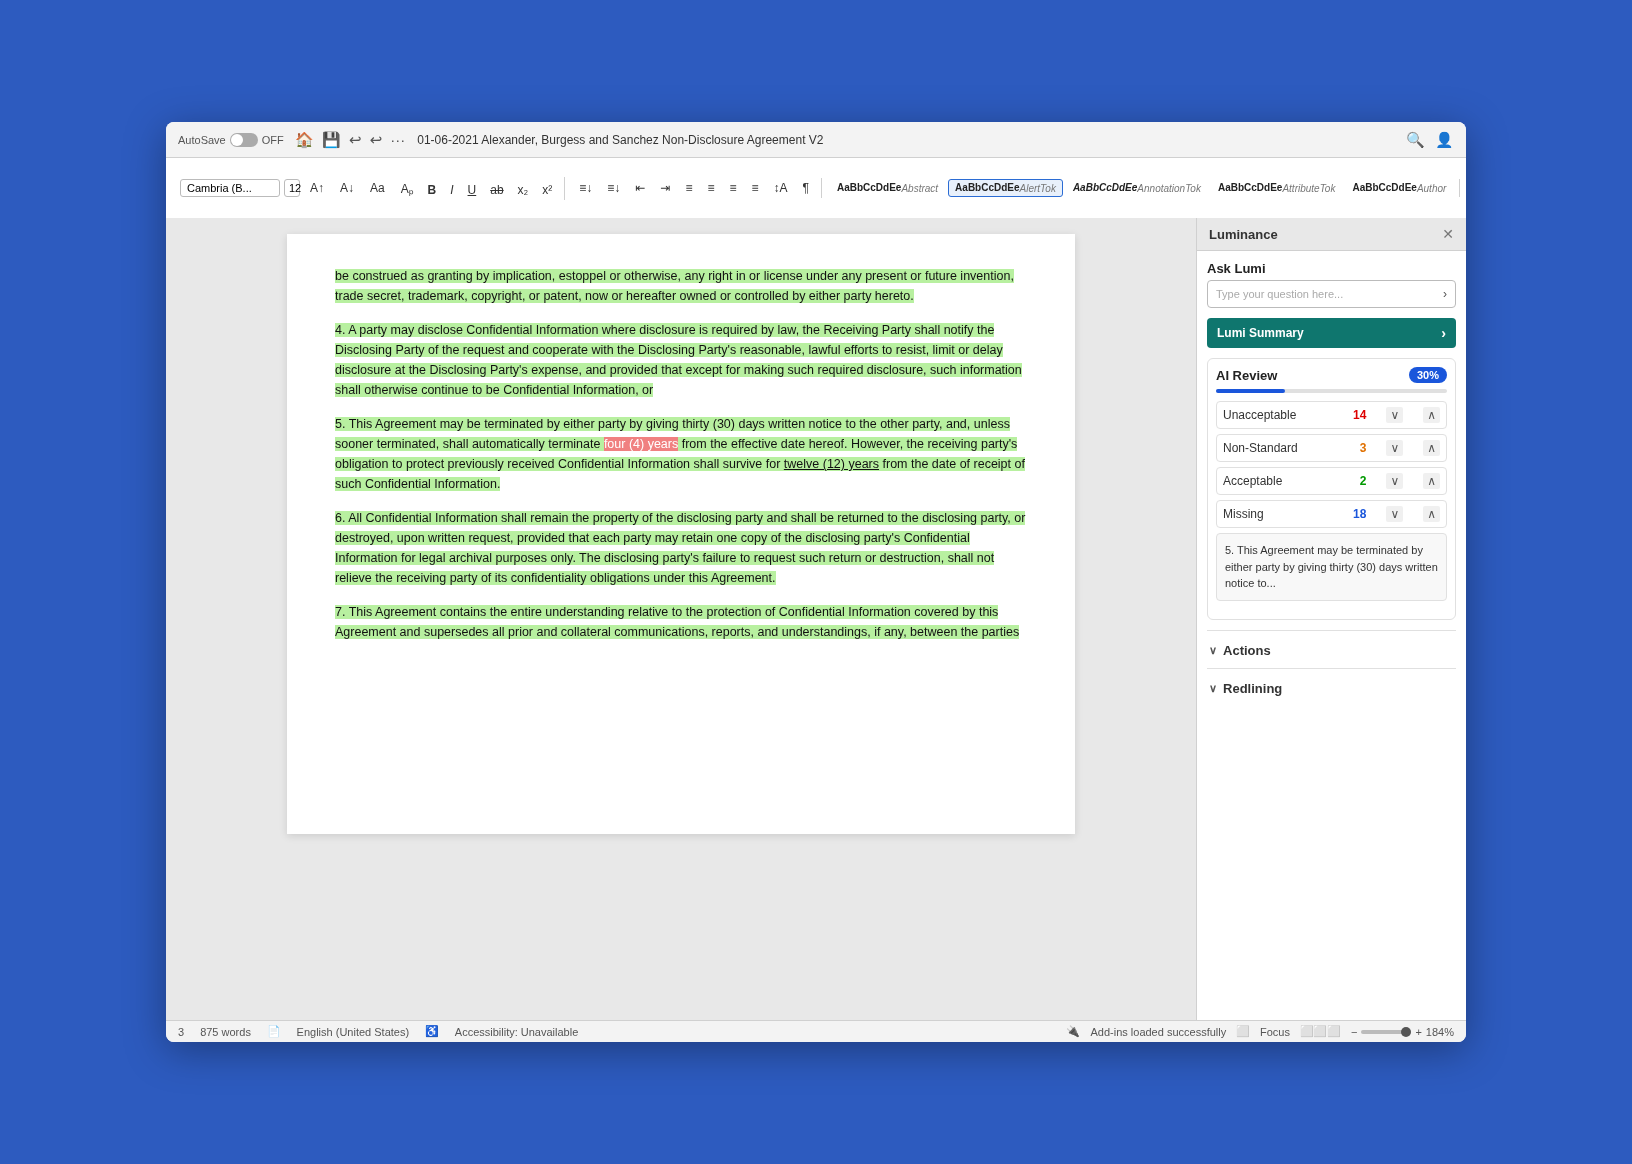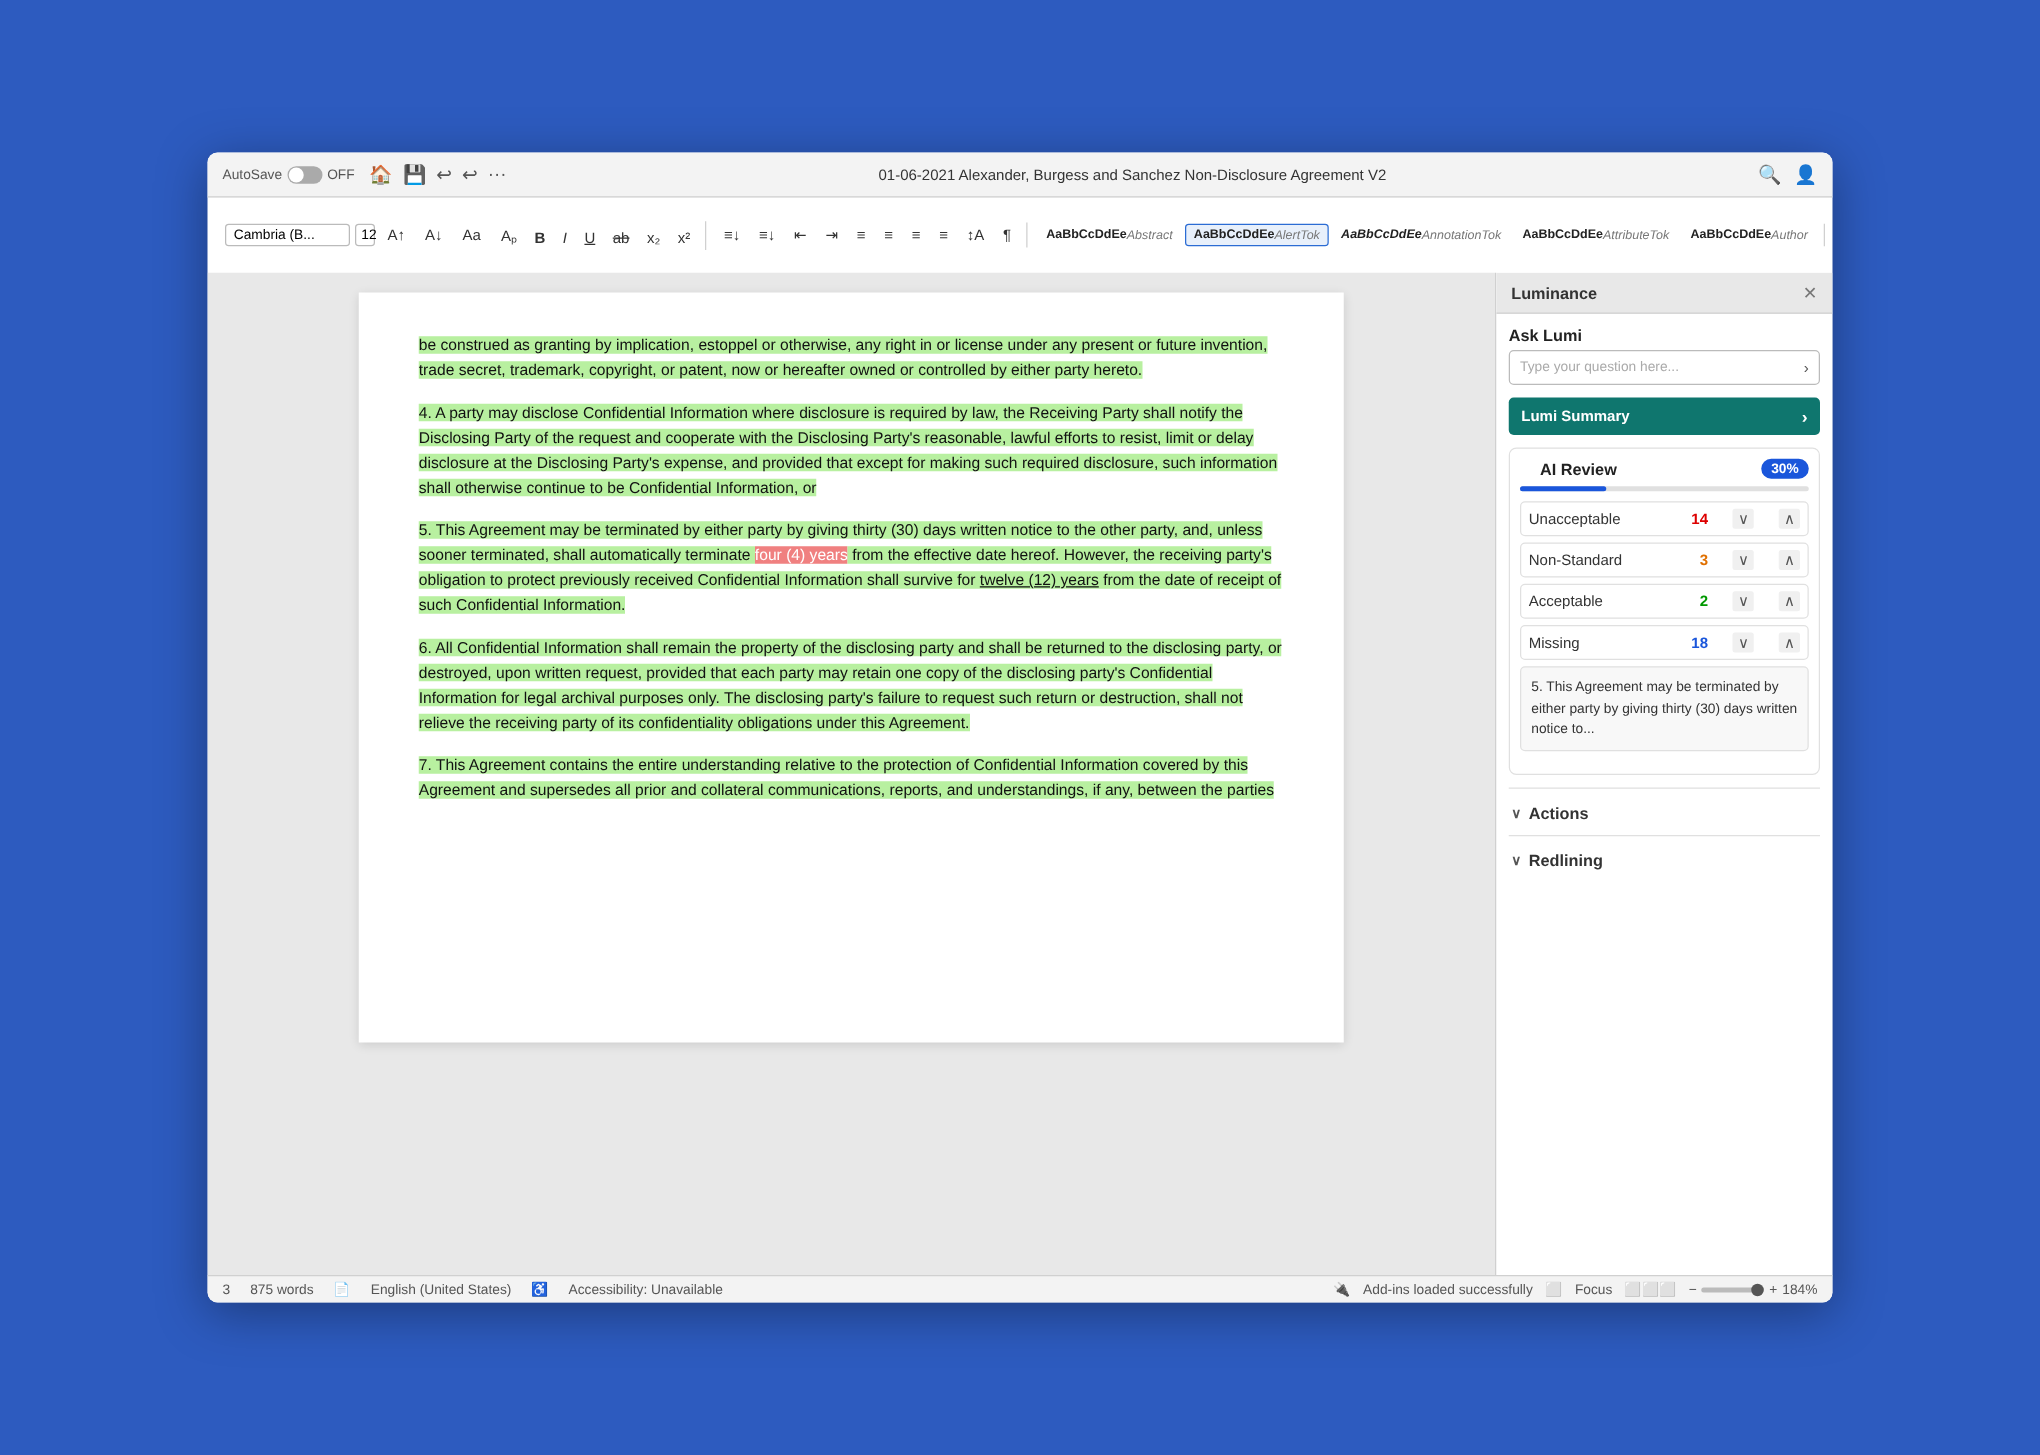--- a/index.html
+++ b/index.html
@@ -60,21 +60,20 @@
     }
     .titlebar-icons {
       display: flex;
       align-items: center;
       gap: 8px;
       color: #555;
       font-size: 15px;
     }
     .titlebar-title {
       flex: 1;
-      text-align: center;
       font-size: 12px;
       color: #333;
       font-weight: 500;
     }
     .titlebar-right {
       display: flex;
       align-items: center;
       gap: 10px;
       font-size: 15px;
       color: #555;
@@ -296,21 +295,20 @@
       border: 1px solid #e0e0e0;
       border-radius: 6px;
       padding: 8px;
       margin-bottom: 10px;
     }
     .ai-review-header {
       display: flex;
       align-items: center;
       justify-content: space-between;
       margin-bottom: 6px;
-      margin-left: 16px;
     }
     .ai-review-title {
       font-size: 13px;
       font-weight: 600;
       color: #222;
     }
     .ai-review-badge {
       background: #1a56db;
       color: #fff;
       border-radius: 10px;

